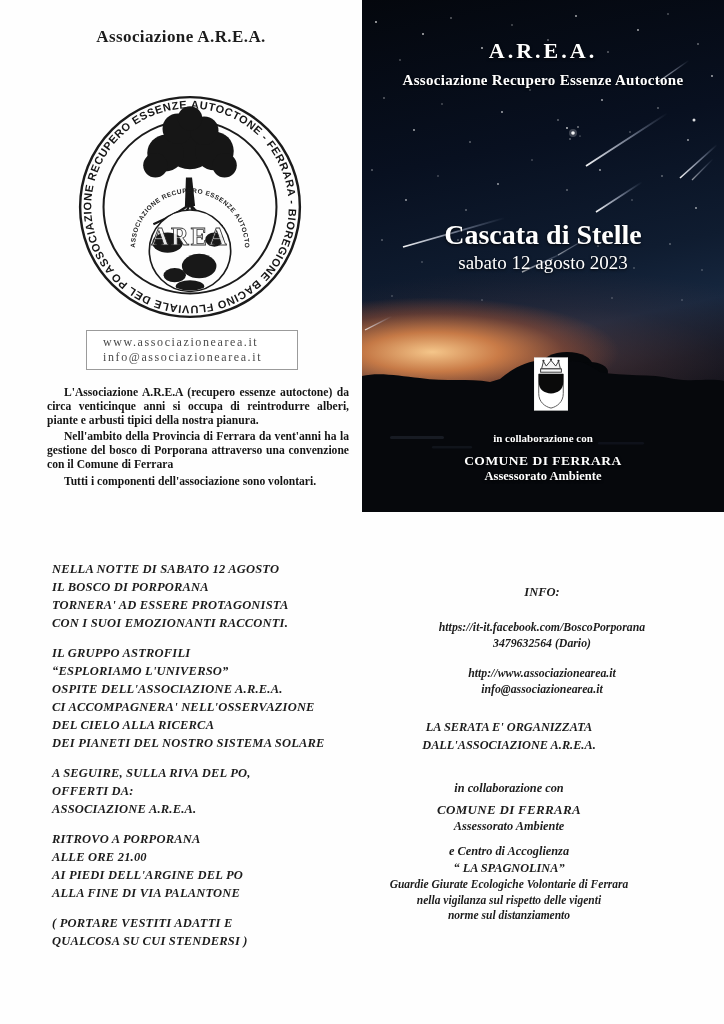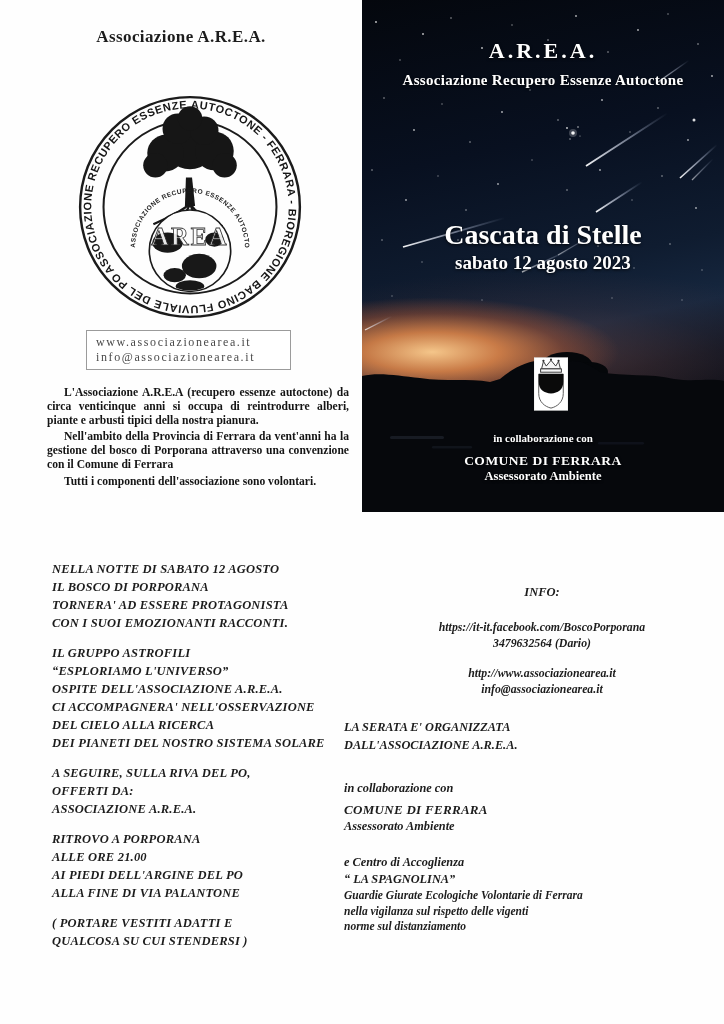--- a/index.html
+++ b/index.html
@@ -10,63 +10,63 @@
   
   .hdr{left:0;top:27px;width:362px;text-align:center;}
   .hdr-title{font-weight:bold;font-size:17px;letter-spacing:.4px;color:#1c1c1c;}
   .hdr-addr{font-size:13.5px;color:#2e2e2e;margin-top:6px;}
 
   
   .logo{left:76px;top:90px;width:228px;height:234px;}
 
   
   .cbox{left:86px;top:330px;width:192px;border:1px solid #9b9b9b;background:#fff;
-        padding:4px 2px 4px 9px;font-size:12px;letter-spacing:1.6px;color:#4a4a4a;line-height:15px;}
+        padding:4px 2px 4px 16px;font-size:12px;letter-spacing:1.6px;color:#4a4a4a;line-height:15px;}
 
   
   .about{left:30px;top:386px;width:319px;font-weight:bold;font-size:11.6px;line-height:13.8px;
          text-align:justify;color:#141414;}
   .about p{margin:0 0 3px 17px;text-indent:17px;}
 
   
   .poster{left:362px;top:0;width:362px;height:512px;overflow:hidden;color:#fff;
     background:
       radial-gradient(ellipse 240px 70px at 70px 352px, rgba(255,206,142,.95) 0%, rgba(233,139,73,.82) 28%, rgba(172,86,50,.45) 55%, rgba(120,60,45,0) 78%),
       radial-gradient(ellipse 420px 120px at 181px 360px, rgba(152,86,70,.38) 0%, rgba(92,56,56,.18) 45%, rgba(0,0,0,0) 75%),
       linear-gradient(168deg,#04070d 0%,#081020 30%,#0f1c30 52%,#16273f 63%,#0c1422 72%,#060910 82%,#04060a 100%); padding-left: 16px;}
   .poster .sky{left:0;top:0;width:362px;height:512px;}
   .ptxt{left:0;width:362px;text-align:center;text-shadow:0 1px 3px rgba(0,0,0,.85);}
   .p-acronym{top:38px;font-weight:bold;font-size:22px;letter-spacing:3px;}
   .p-org{top:72px;font-weight:bold;font-size:15px;letter-spacing:.3px;}
   .p-title{top:219px;font-weight:bold;font-size:28px;}
-  .p-date{top:252px;font-weight:bold;font-size:19px;}
+  .p-date{top:252px;font-weight:normal;font-size:19px;}
   .p-collab{top:432px;font-weight:bold;font-size:11px;}
   .p-partner{top:453px;font-weight:bold;font-size:13.5px;letter-spacing:.5px;}
   .p-dept{top:469px;font-weight:bold;font-size:12.5px;}
   .crest{left:50%;top:357px;width:34px;height:54px;margin-left:-17px;}
 
   
   .program{left:52px;top:560px;width:300px;font-weight:bold;font-style:italic;
            font-size:12.5px;color:#1c1c1c;letter-spacing:.2px;}
   .pblock{margin-bottom:12px;}
   .pline{height:18px;line-height:18px;white-space:nowrap;}
 
   
   .infoblock{left:392px;top:585px;width:300px;text-align:center;font-weight:bold;font-style:italic;
              font-size:11.8px;color:#1c1c1c;}
   .info-label{font-size:12.5px;margin-bottom:19px;}
   .iline{height:16px;line-height:16px;}
   .igap{height:14px;}
-  .orgblock{right:50px;top:718px;width:330px;text-align:left;font-weight:bold;font-style:italic;
+  .orgblock{right:50px;top:718px;width:330px;text-align:center;font-weight:bold;font-style:italic;
             font-size:12.3px;color:#1c1c1c;}
   .oline{height:18px;line-height:18px;}
   .o-collab-label{margin-top:25px;height:18px;line-height:18px;}
   .o-partner{margin-top:4px;height:17px;line-height:17px;font-size:13px;letter-spacing:.3px;}
   .o-dept{height:16px;line-height:16px;}
-  .o-centro{margin-top:20px;height:17px;line-height:17px;}
+  .o-centro{margin-top:9px;height:17px;line-height:17px;}
   .o-spagnolina{height:17px;line-height:17px;}
   .o-help-label{margin-top:25px;height:18px;line-height:18px;}
   .o-help{height:15.5px;line-height:15.5px;font-size:11.5px;}
 </style>
 </head>
 <body>
 
 <div class="page">
 
   <div class="abs hdr">

